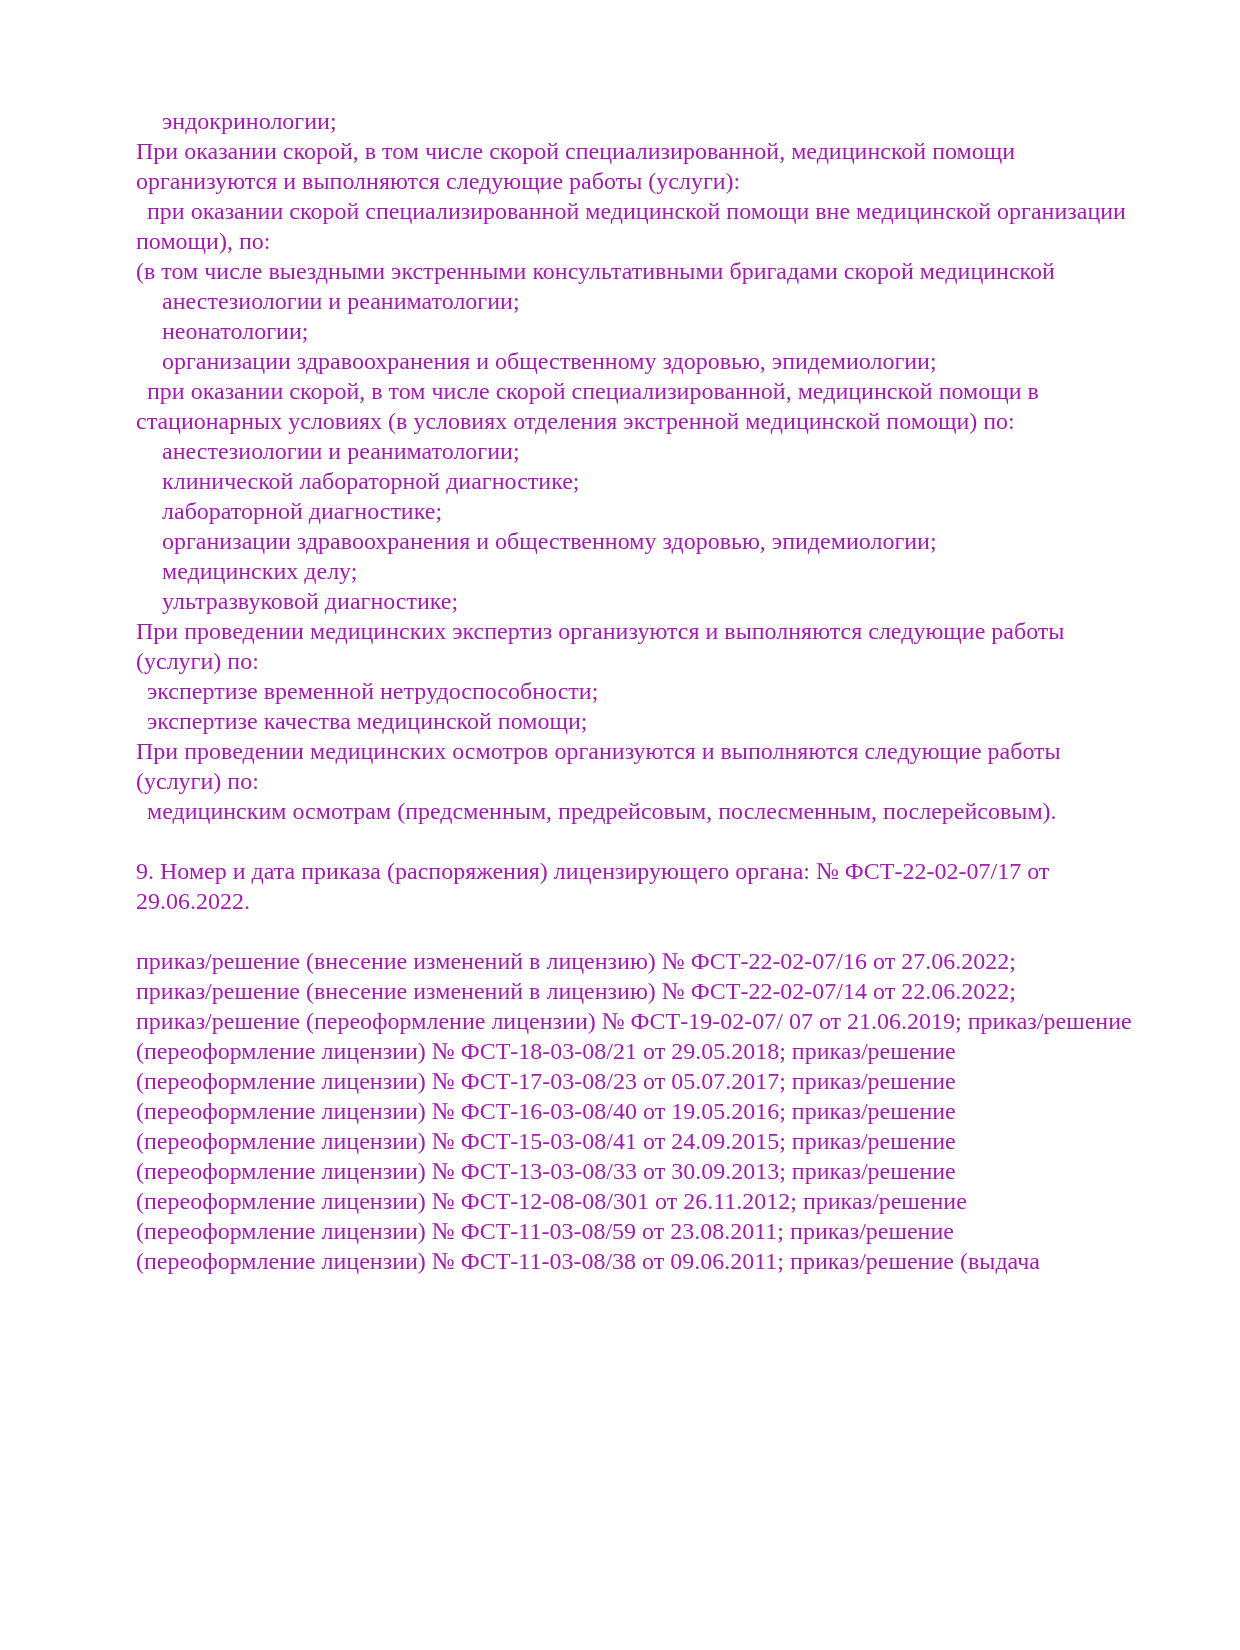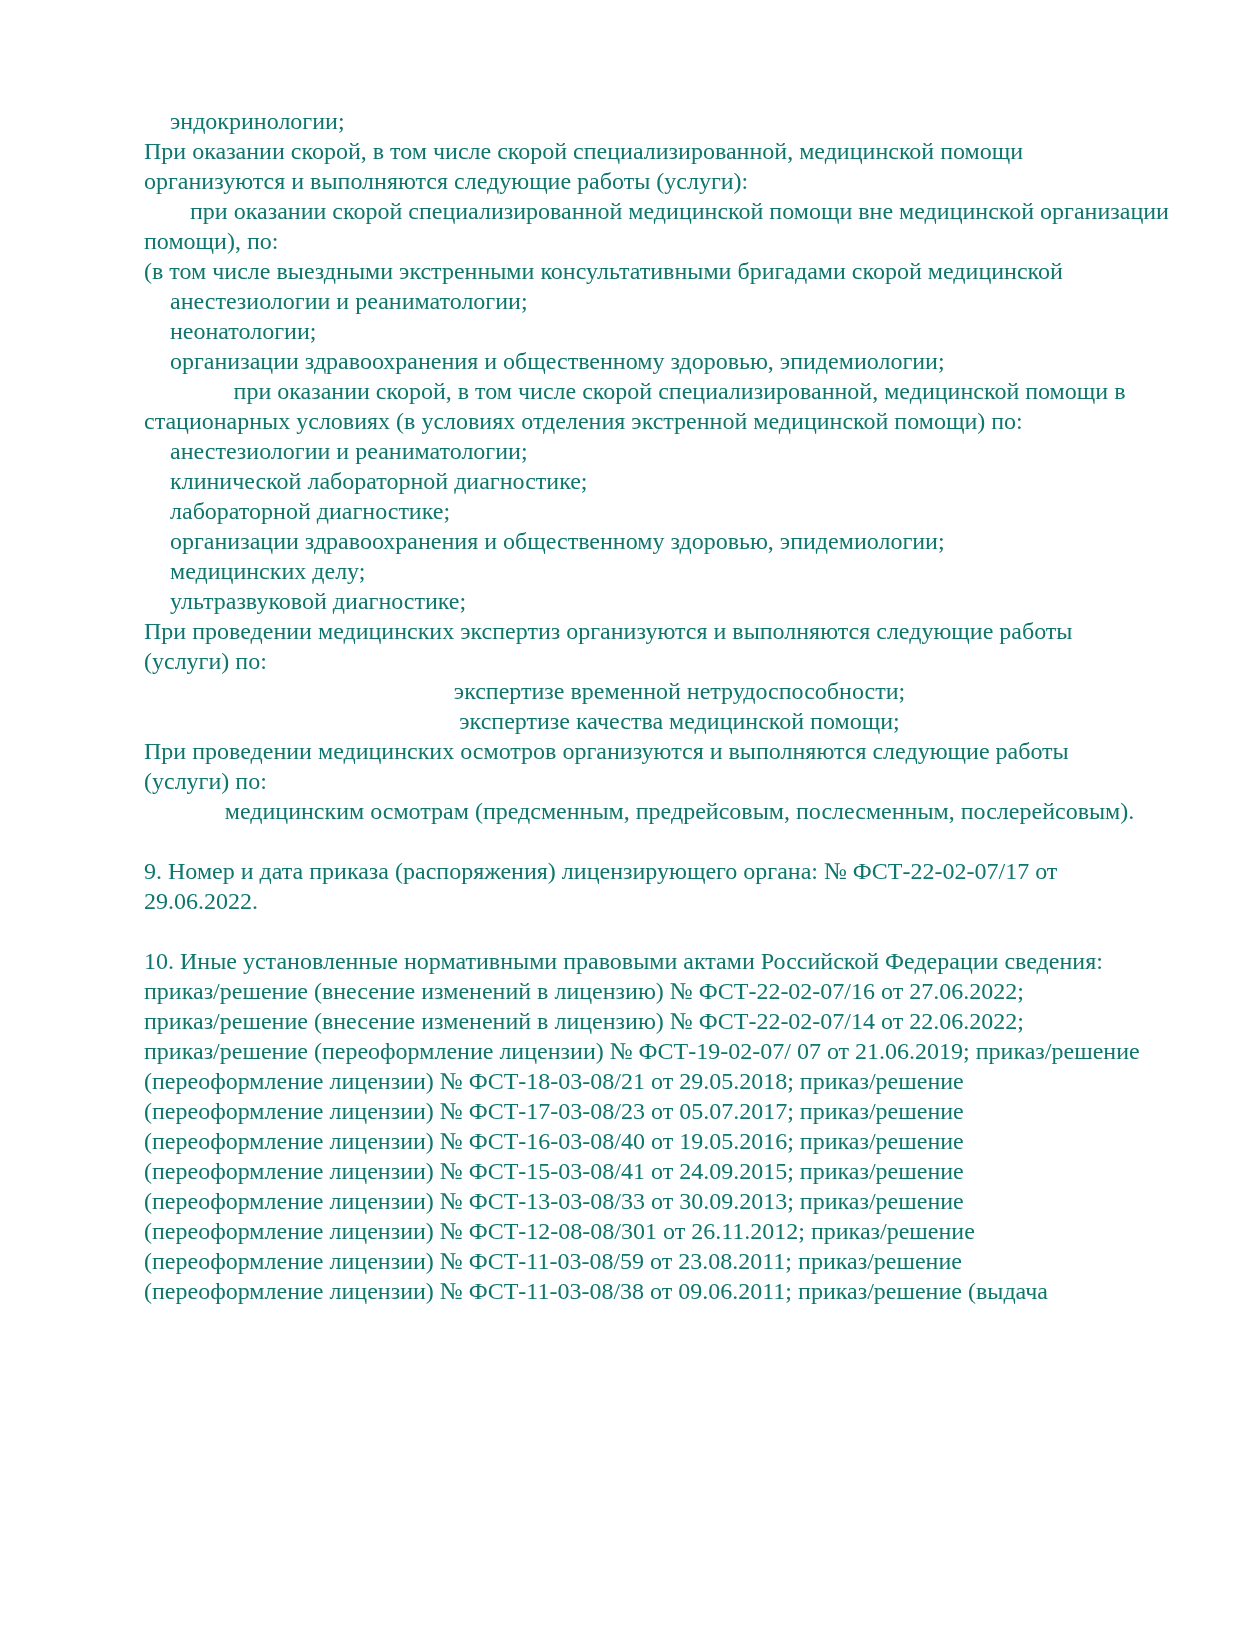--- a/index.html
+++ b/index.html
@@ -29,28 +29,28 @@
     font-family: "Liberation Serif", "DejaVu Serif", serif;
     font-size: 24px;
     line-height: 30px;
     color: #131313;
   }
   .line {
     white-space: pre;
     min-height: 30px;
   }
   .indent-0 { padding-left: 0; }
-  .indent-1 { padding-left: 11px; text-align: center; }
+  .indent-1 { padding-left: 11px; }
   .indent-2 { padding-left: 26px; }
 </style>
 </head>
 <body style="background: rgb(255, 255, 255);">
 
 <div class="page">
-  <div class="text-block" style="color: #0f766e; margin-left: 8px;">
+  <div class="text-block" style="color: #a21caf;">
 
   <div class="line indent-2">эндокринологии;</div>
       <div class="line indent-0">При оказании скорой, в том числе скорой специализированной, медицинской помощи</div>
       <div class="line indent-0">организуются и выполняются следующие работы (услуги):</div>
       <div class="line indent-1">при оказании скорой специализированной медицинской помощи вне медицинской организации</div>
       <div class="line indent-0">помощи), по:</div>
       <div class="line indent-0">(в том числе выездными экстренными консультативными бригадами скорой медицинской</div>
       <div class="line indent-2">анестезиологии и реаниматологии;</div>
       <div class="line indent-2">неонатологии;</div>
       <div class="line indent-2">организации здравоохранения и общественному здоровью, эпидемиологии;</div>
@@ -66,21 +66,20 @@
       <div class="line indent-0">(услуги) по:</div>
       <div class="line indent-1">экспертизе временной нетрудоспособности;</div>
       <div class="line indent-1">экспертизе качества медицинской помощи;</div>
       <div class="line indent-0">При проведении медицинских осмотров организуются и выполняются следующие работы</div>
       <div class="line indent-0">(услуги) по:</div>
       <div class="line indent-1">медицинским осмотрам (предсменным, предрейсовым, послесменным, послерейсовым).</div>
       <div class="line indent-0">&nbsp;</div>
       <div class="line indent-0">9. Номер и дата приказа (распоряжения) лицензирующего органа: № ФСТ-22-02-07/17 от</div>
       <div class="line indent-0">29.06.2022.</div>
       <div class="line indent-0">&nbsp;</div>
-      <div class="line indent-0">10. Иные установленные нормативными правовыми актами Российской Федерации сведения:</div>
       <div class="line indent-0">приказ/решение (внесение изменений в лицензию) № ФСТ-22-02-07/16 от 27.06.2022;</div>
       <div class="line indent-0">приказ/решение (внесение изменений в лицензию) № ФСТ-22-02-07/14 от 22.06.2022;</div>
       <div class="line indent-0">приказ/решение (переоформление лицензии) № ФСТ-19-02-07/ 07 от 21.06.2019; приказ/решение</div>
       <div class="line indent-0">(переоформление лицензии) № ФСТ-18-03-08/21 от 29.05.2018; приказ/решение</div>
       <div class="line indent-0">(переоформление лицензии) № ФСТ-17-03-08/23 от 05.07.2017; приказ/решение</div>
       <div class="line indent-0">(переоформление лицензии) № ФСТ-16-03-08/40 от 19.05.2016; приказ/решение</div>
       <div class="line indent-0">(переоформление лицензии) № ФСТ-15-03-08/41 от 24.09.2015; приказ/решение</div>
       <div class="line indent-0">(переоформление лицензии) № ФСТ-13-03-08/33 от 30.09.2013; приказ/решение</div>
       <div class="line indent-0">(переоформление лицензии) № ФСТ-12-08-08/301 от 26.11.2012; приказ/решение</div>
       <div class="line indent-0">(переоформление лицензии) № ФСТ-11-03-08/59 от 23.08.2011; приказ/решение</div>

